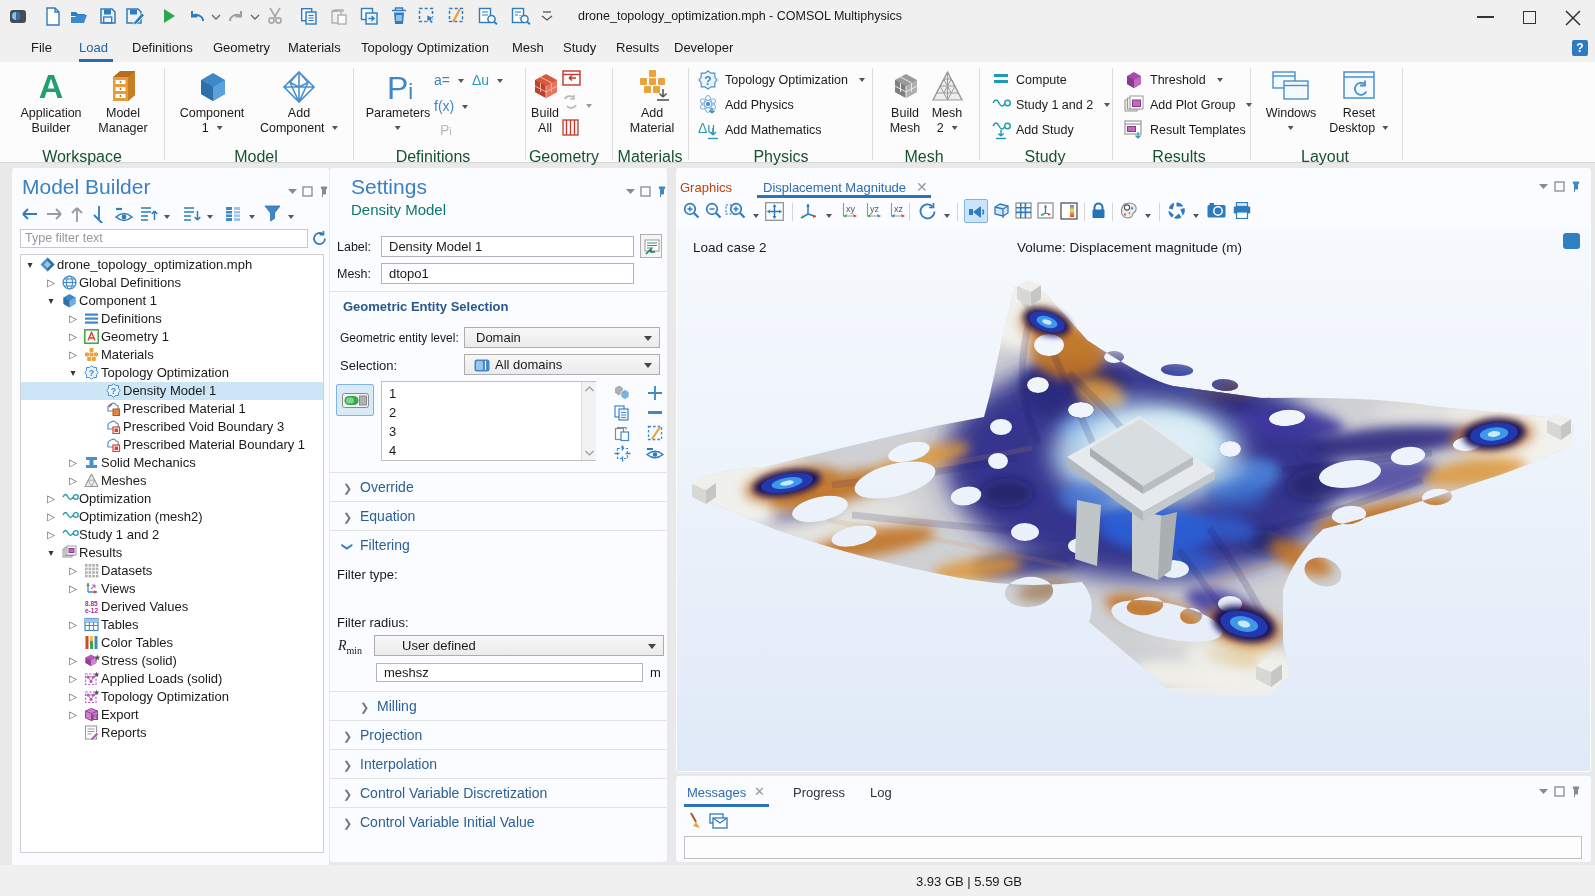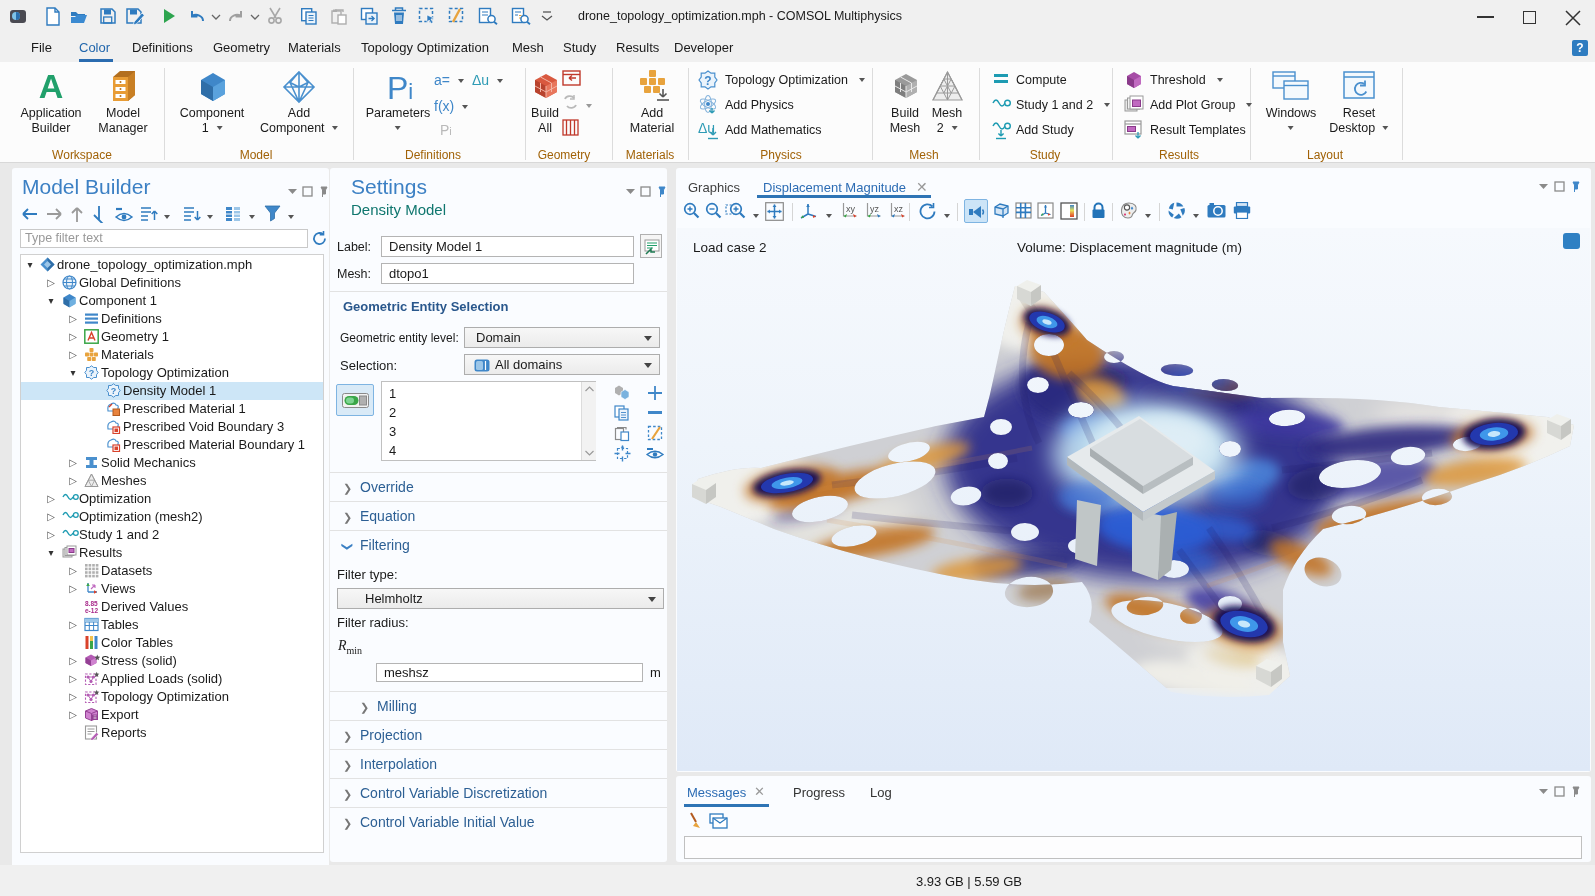--- a/index.html
+++ b/index.html
@@ -13,21 +13,21 @@
 .inp{position:absolute;background:#fff;border:1px solid #b4b4b4}
 .combo{position:absolute;background:linear-gradient(#f7f7f7,#ebebeb);border:1px solid #adadad;font-size:13px}
 .combo .ar{position:absolute;right:7px;top:8px;width:0;height:0;border-left:4px solid transparent;border-right:4px solid transparent;border-top:5px solid #444}
 .divl{position:absolute;height:1px;background:#e2e2e2}
 .chev{color:#777;font-size:11px}
 .tw{position:absolute;color:#555;font-size:10px;width:10px;text-align:center}
 .trow{position:absolute;height:18px;line-height:18px;white-space:nowrap}
 .trow svg{position:absolute;top:1px}
 .trow .tx{position:absolute;font-size:13px}
 .mi{position:absolute;top:0;height:29px;line-height:29px;font-size:13px;color:#1a1a1a}
-.glabel{position:absolute;top:86px;font-size:12px;color:#a16207;text-align:center;transform:translateX(-50%)}
+.glabel{position:absolute;top:86px;font-size:16px;color:#14532d;text-align:center;transform:translateX(-50%)}
 .gsep{position:absolute;top:6px;height:92px;width:1px;background:#dcdcdc}
 .rbtxt{position:absolute;font-size:12.5px;color:#1a1a1a;text-align:center;transform:translateX(-50%);line-height:15px;white-space:nowrap}
 .rrow{position:absolute;font-size:12.5px;color:#1a1a1a;white-space:nowrap;height:20px;line-height:20px}
 .da{display:inline-block;width:0;height:0;border-left:3.5px solid transparent;border-right:3.5px solid transparent;border-top:4px solid #555;vertical-align:2px;margin-left:4px}
 .tbico{position:absolute;top:4px}
 .vsep{position:absolute;top:5px;width:1px;height:18px;background:#d5d5d5}
 </style>
 </head>
 <body>
 
@@ -127,21 +127,21 @@
 
 <div class="abs" style="left:1477px;top:16px;width:17px;height:1.5px;background:#333"></div>
 <div class="abs" style="left:1523px;top:11px;width:13px;height:13px;border:1.5px solid #333"></div>
 <svg class="abs" style="left:1565px;top:10px" width="16" height="16">
     <path d="M1 1 L15 15 M15 1 L1 15" stroke="#333" stroke-width="1.5"></path>
   </svg>
 
 <div class="abs" style="left:0;top:33px;width:1595px;height:29px;background:#f0f0f0"></div>
 <div id="menubar" class="abs" style="left:0;top:33px;width:1595px;height:29px">
 <span class="mi" style="left:31px">File</span>
-<span class="mi" style="left:79px;color:#2166ac">Color</span>
+<span class="mi" style="left:79px;color:#2166ac">Load</span>
 <span class="mi" style="left:132px">Definitions</span>
 <span class="mi" style="left:213px">Geometry</span>
 <span class="mi" style="left:288px">Materials</span>
 <span class="mi" style="left:361px">Topology Optimization</span>
 <span class="mi" style="left:512px">Mesh</span>
 <span class="mi" style="left:563px">Study</span>
 <span class="mi" style="left:616px">Results</span>
 <span class="mi" style="left:674px">Developer</span>
 <div class="abs" style="left:79px;top:26px;width:34px;height:3px;background:#2b6cb0"></div>
 </div>
@@ -725,39 +725,39 @@
       <path d="M1 8.5 q8-6.5 16 0 q-8 6.5 -16 0 z" fill="none" stroke="#2f7bbf" stroke-width="1.4"></path>
       <circle cx="9" cy="8.5" r="2.2" fill="#2f7bbf"></circle>
     </svg>
 <div class="divl" style="left:0;top:304px;width:337px"></div>
 <div class="abs colhead" style="left:13px;top:311px"><span class="chev">❯</span>&nbsp;&nbsp;<b style="font-weight:normal">Override</b></div>
 <div class="divl" style="left:0;top:333px;width:337px"></div>
 <div class="abs colhead" style="left:13px;top:340px"><span class="chev">❯</span>&nbsp;&nbsp;Equation</div>
 <div class="divl" style="left:0;top:362px;width:337px"></div>
 <div class="abs colhead" style="left:13px;top:369px"><span style="color:#3c80c4;font-size:11px;display:inline-block;transform:rotate(90deg)">❯</span>&nbsp;&nbsp;Filtering</div>
 <div class="abs" style="left:7px;top:399px">Filter type:</div>
-<div class="combo" style="left:7px;top:420px;width:327px;height:21px;line-height:19px;padding-left:27px">Helmholtz<span class="ar"></span></div>
 <div class="abs" style="left:7px;top:447px">Filter radius:</div>
 <div class="abs" style="left:8px;top:470px;font-family:'Liberation Serif',serif;font-style:italic;font-size:14px">R<sub style="font-style:normal;font-size:10px">min</sub></div>
+<div class="combo" style="left:44px;top:467px;width:290px;height:21px;line-height:19px;padding-left:27px">User defined<span class="ar"></span></div>
 <div class="inp" style="left:46px;top:495px;width:267px;height:19px;line-height:17px;padding-left:7px">meshsz</div>
 <div class="abs" style="left:320px;top:497px">m</div>
 <div class="divl" style="left:0;top:523px;width:337px"></div>
 <div class="abs colhead" style="left:30px;top:530px"><span class="chev">❯</span>&nbsp;&nbsp;Milling</div>
 <div class="divl" style="left:0;top:552px;width:337px"></div>
 <div class="abs colhead" style="left:13px;top:559px"><span class="chev">❯</span>&nbsp;&nbsp;Projection</div>
 <div class="divl" style="left:0;top:581px;width:337px"></div>
 <div class="abs colhead" style="left:13px;top:588px"><span class="chev">❯</span>&nbsp;&nbsp;Interpolation</div>
 <div class="divl" style="left:0;top:610px;width:337px"></div>
 <div class="abs colhead" style="left:13px;top:617px"><span class="chev">❯</span>&nbsp;&nbsp;Control Variable Discretization</div>
 <div class="divl" style="left:0;top:639px;width:337px"></div>
 <div class="abs colhead" style="left:13px;top:646px"><span class="chev">❯</span>&nbsp;&nbsp;Control Variable Initial Value</div>
 </div>
 
 <div class="panel" id="gfxpanel" style="left:676px;top:168px;width:915px;height:604px">
-<div class="abs" style="left:12px;top:12px;color:#404040">Graphics</div>
+<div class="abs" style="left:4px;top:12px;color:#c2410c">Graphics</div>
 <div class="abs" style="left:87px;top:12px;color:#2c6cb4">Displacement Magnitude</div>
 <div class="abs" style="left:240px;top:11px;color:#999;font-size:14px">✕</div>
 <div class="abs" style="left:81px;top:27px;width:174px;height:3px;background:#2e74b5"></div>
 <svg class="abs" style="left:863px;top:13px" width="45" height="12">
       <path d="M0 3 l4.5 5 4.5-5 z" fill="#8a8a8a"></path>
       <rect x="16" y="1" width="9" height="9" fill="none" stroke="#8a8a8a" stroke-width="1.3"></rect>
       <path d="M34 1 h6 l-1.5 3 v4 h-3 v-4 z M35.5 8 v3" fill="#3f87c9" stroke="#3f87c9"></path>
     </svg>
 <div id="gfxtools" class="abs" style="left:0;top:30px;width:915px;height:30px">
 <svg class="abs tbico" style="left:7px" width="17" height="17">

